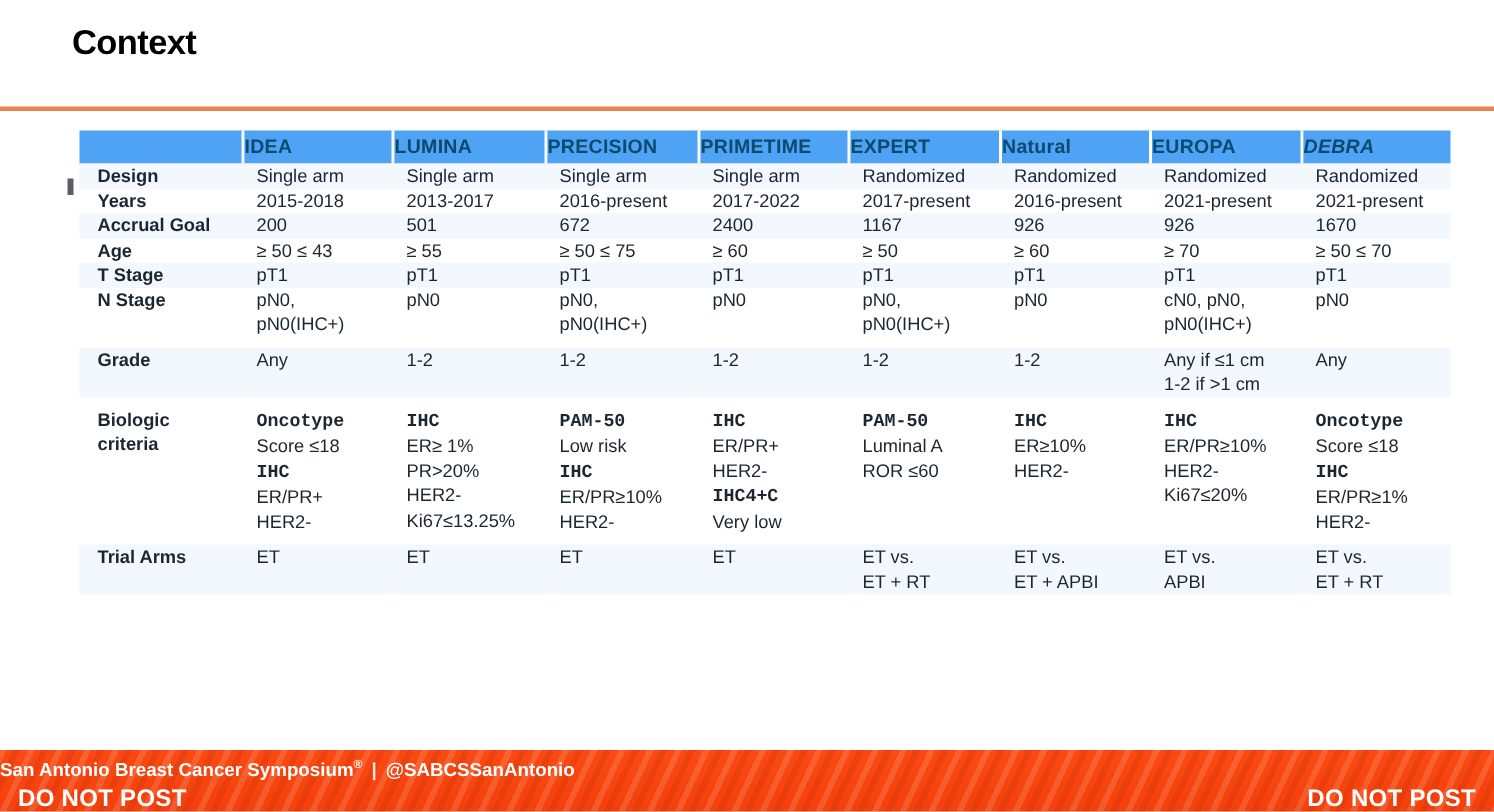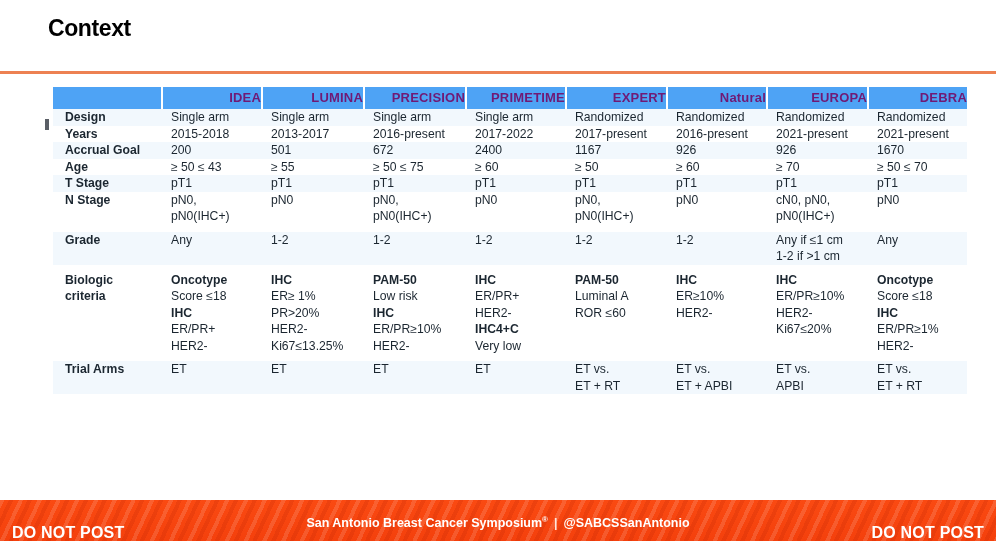--- a/index.html
+++ b/index.html
@@ -52,35 +52,36 @@
   }
   table.context-table th,
   table.context-table td {
     padding: 0;
     vertical-align: top;
   }
 
   
   thead tr th {
     background: #4ea3f5;
-    color: #701a75;
+    color: #0c4a6e;
     font-weight: bold;
     font-size: 13px;
-    text-align: right;
+    text-align: left;
     height: 22px;
     line-height: 22px;
     border-right: 2px solid #ffffff;
     white-space: nowrap;
     letter-spacing: 0.2px;
   }
   thead tr th.hdr-label {
     background: #4ea3f5;
   }
   thead tr th:last-child {
     border-right: none;
+    font-style: italic;
   }
 
   
   tbody td {
     padding: 3px 0 3px 0;
     line-height: 16.5px;
     font-size: 12.2px;
   }
   tbody td .cellpad {
     padding-left: 8px;
@@ -95,20 +96,21 @@
   }
   tbody tr.spacer td {
     height: 7px;
     padding: 0;
     line-height: 0;
     font-size: 0;
   }
 
   .strongline {
     font-weight: bold;
+    font-family: Liberation Mono, monospace;
   }
 
   
   .row-marker {
     position: absolute;
     left: 45px;
     top: 119px;
     width: 4px;
     height: 11px;
     background: #5a5f66;
@@ -149,22 +151,21 @@
     color: #ffffff;
     letter-spacing: 0.2px;
     white-space: nowrap;
   }
   .dnp-left  { left: 12px; }
   .dnp-right { right: 12px; }
   .footer-center {
     position: absolute;
     left: 0;
     right: 0;
-    top: 15px;
-    text-align: center;
+    top: 5px;
     font-size: 12.5px;
     font-weight: bold;
     color: #ffffff;
     white-space: nowrap;
   }
   .footer-center .sep {
     padding: 0 6px;
     color: #ffe6dc;
     font-weight: bold;
   }

